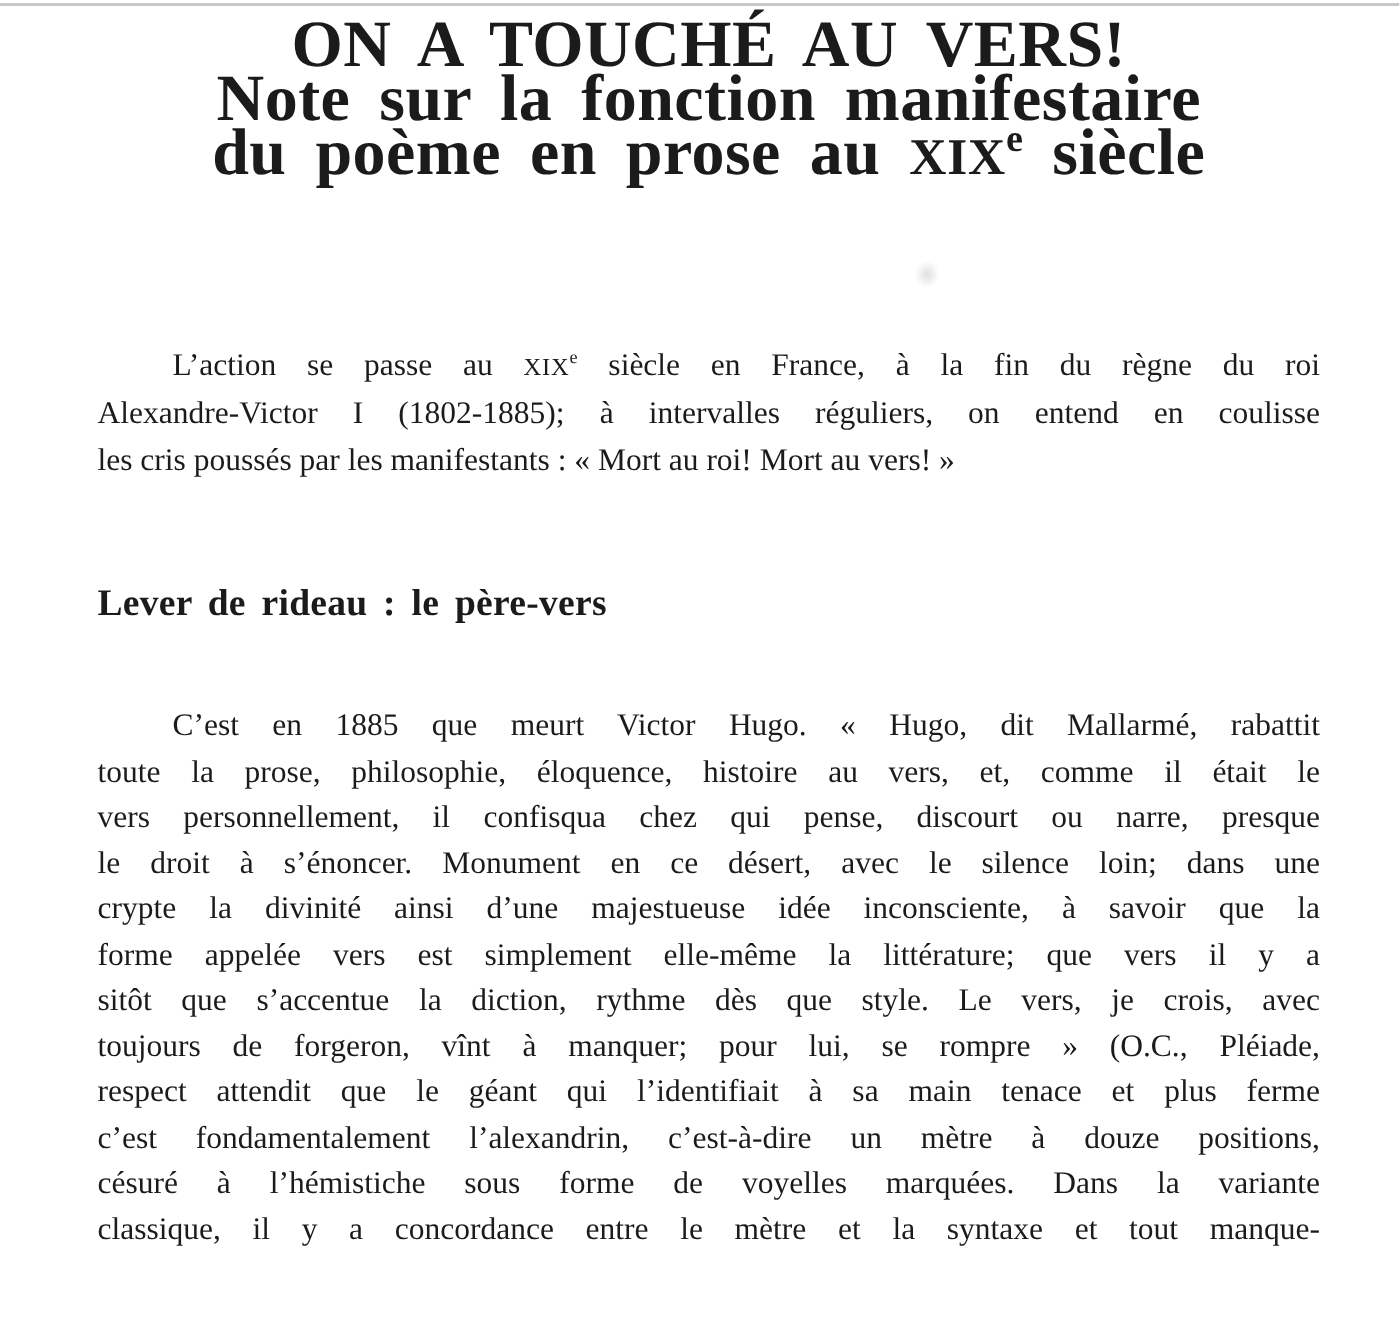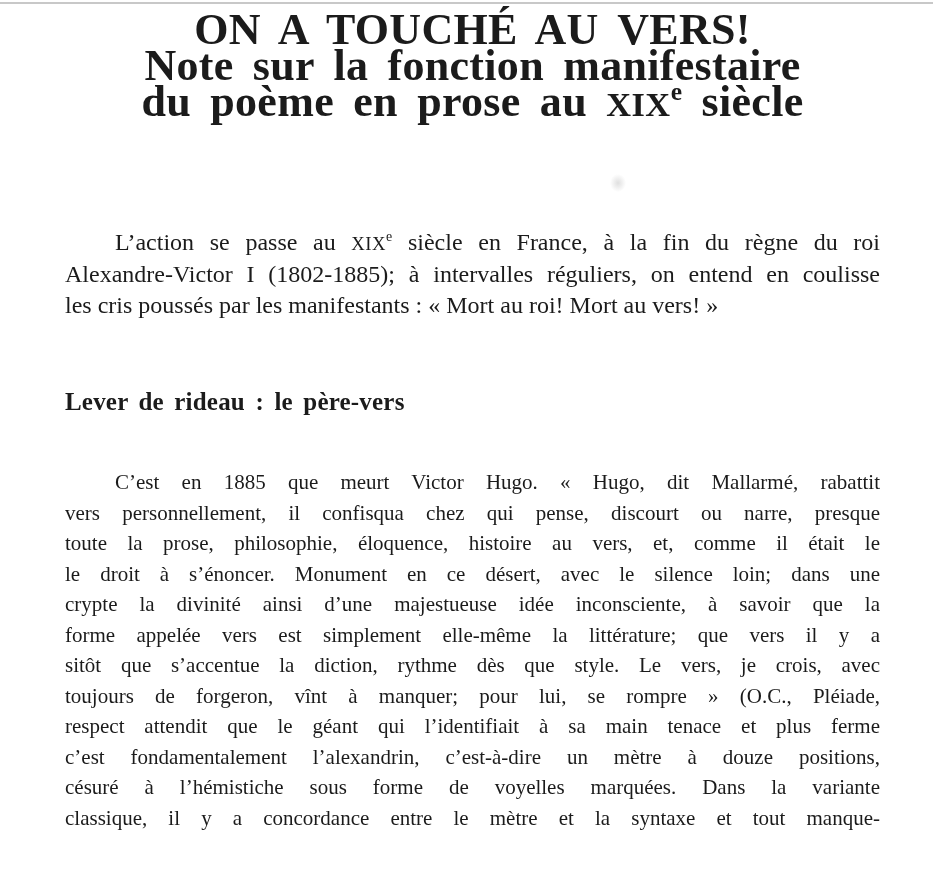--- a/index.html
+++ b/index.html
@@ -41,21 +41,21 @@
     line-height: 36px;
     word-spacing: 8px;
     letter-spacing: 0.3px;
   }
   .title-block .line {
     text-align: center !important;
     text-align-last: center !important;
   }
   .epigraph {
     margin-top: 105px;
-    font-size: 24px;
+    font-size: 21px;
     line-height: 31px;
   }
   .section-heading {
     margin-top: 65px;
     font-size: 25px;
     font-weight: bold;
     line-height: 31px;
     word-spacing: 4px;
     letter-spacing: 0.2px;
   }
@@ -104,22 +104,22 @@
     <div class="epigraph">
         <div class="line indent">L’action se passe au <span class="sc">XIX</span><sup>e</sup> siècle en France, à la fin du règne du roi</div>
         <div class="line">Alexandre-Victor I (1802-1885); à intervalles réguliers, on entend en coulisse</div>
         <div class="line end">les cris poussés par les manifestants : « Mort au roi! Mort au vers! »</div>
       </div>
 
     <div class="section-heading">Lever de rideau : le père-vers</div>
 
     <div class="para para-first">
         <div class="line indent">C’est en 1885 que meurt Victor Hugo. « Hugo, dit Mallarmé, rabattit</div>
+        <div class="line">toute la prose, philosophie, éloquence, histoire au vers, et, comme il était le</div>
         <div class="line">vers personnellement, il confisqua chez qui pense, discourt ou narre, presque</div>
-        <div class="line">toute la prose, philosophie, éloquence, histoire au vers, et, comme il était le</div>
         <div class="line">le droit à s’énoncer. Monument en ce désert, avec le silence loin; dans une</div>
         <div class="line">crypte la divinité ainsi d’une majestueuse idée inconsciente, à savoir que la</div>
         <div class="line">forme appelée vers est simplement elle-même la littérature; que vers il y a</div>
         <div class="line">sitôt que s’accentue la diction, rythme dès que style. Le vers, je crois, avec</div>
         <div class="line">toujours de forgeron, vînt à manquer; pour lui, se rompre » (O.C., Pléiade,</div>
         <div class="line">respect attendit que le géant qui l’identifiait à sa main tenace et plus ferme</div>
       </div>
 
     <div class="para">
         <div class="line">c’est fondamentalement l’alexandrin, c’est-à-dire un mètre à douze positions,</div>

